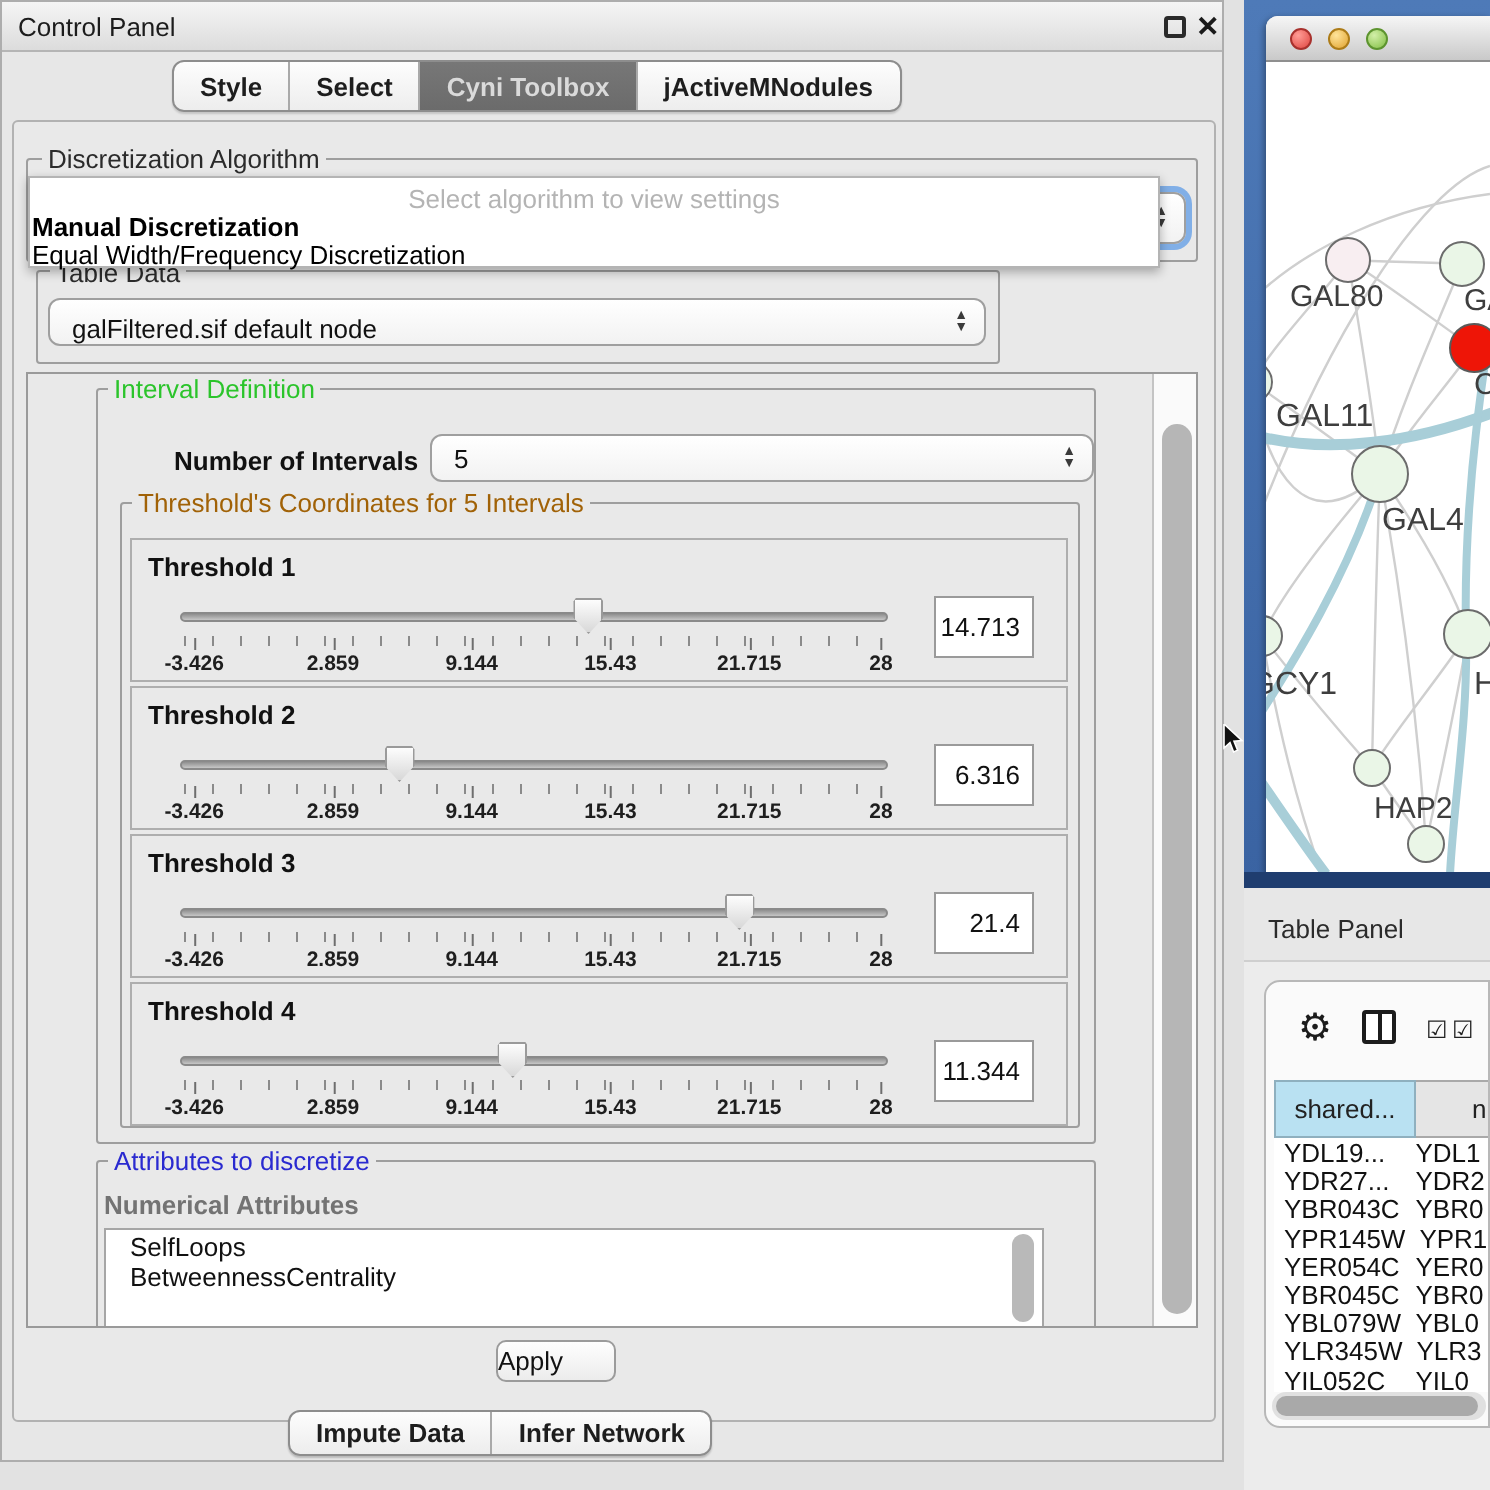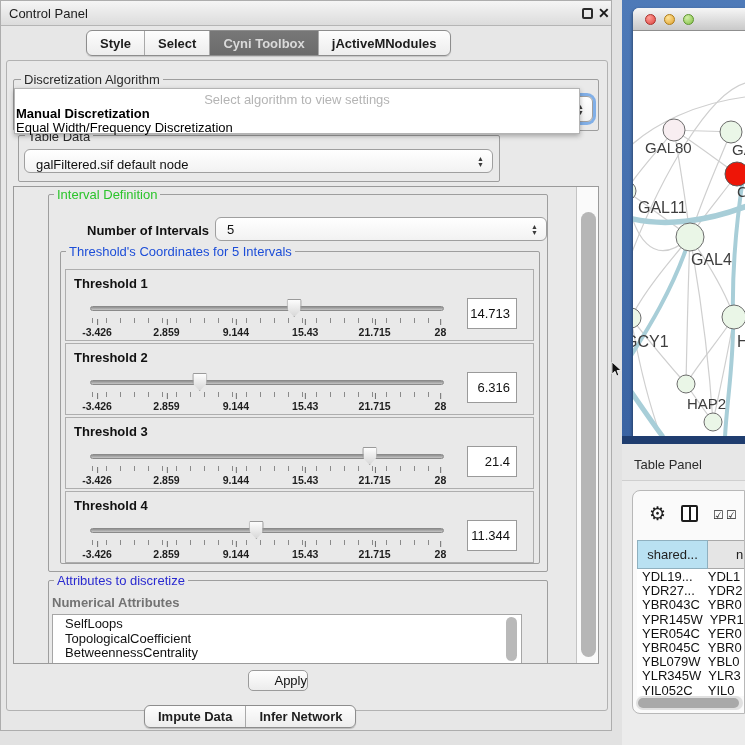--- a/index.html
+++ b/index.html
@@ -60,21 +60,21 @@
   .tick-labels span:nth-child(3){left:41.2%;} .tick-labels span:nth-child(4){left:60.8%;}
   .tick-labels span:nth-child(5){left:80.4%;} .tick-labels span:nth-child(6){left:99%;}
   .th-value { position:absolute; right:16px; top:28px; width:50px; height:31px; background:#fff; border:1px solid #9a9a9a; font-size:13px; color:#111; text-align:right; padding:7px 6px 0 0; }
 
   
   #attr-list { left:38px; top:427px; width:470px; height:50px; background:#fff; border:1px solid #a6a6a6; font-size:13px; color:#111; }
   .attr-item { padding:1px 0 0 12px; height:14.5px; white-space:nowrap; }
   #attr-scroll { position:absolute; right:4px; top:2px; width:11px; height:44px; background:#b9b9b9; border-radius:6px; }
 
   
-  #apply-btn { left:247px; top:669px; width:60px; height:21px; background:linear-gradient(#fefefe,#ececec); border:1px solid #9b9b9b; border-radius:5px; font-size:13px; color:#111; text-align:right; padding-top:2px; }
+  #apply-btn { left:247px; top:669px; width:60px; height:21px; background:linear-gradient(#fefefe,#ececec); border:1px solid #9b9b9b; border-radius:5px; font-size:13px; color:#111; text-align:left; padding-top:2px; }
   #bottom-tabbar { left:143px; top:704px; height:23px; display:flex; border:1px solid #8d8d8d; border-radius:6px; overflow:hidden; background:linear-gradient(#fdfdfd,#ededed); box-shadow:0 1px 1px rgba(0,0,0,.2); z-index:3; }
 
   
   #mdi { left:622px; top:0; width:123px; height:444px; background:linear-gradient(#4e7ab8,#3a63a2); }
   #mdi-bottom-band { left:622px; top:436px; width:123px; height:8px; background:#1f3d6f; }
   #net-window { left:633px; top:8px; width:112px; height:429px; background:#fff; border-radius:6px 0 0 0; box-shadow:-1px 1px 3px rgba(0,0,0,.35); overflow:hidden; }
   #net-titlebar { left:0; top:0; width:112px; height:23px; background:linear-gradient(#f6f6f6,#c9c9c9); border-bottom:1px solid #8f8f8f; }
   .light { position:absolute; top:6px; width:11px; height:11px; border-radius:50%; }
   #light-red { left:12px; background:radial-gradient(circle at 35% 30%,#ff9d96,#df4540); border:1px solid #a8312d; }
   #light-yellow { left:31px; background:radial-gradient(circle at 35% 30%,#ffe49a,#e0a22e); border:1px solid #ad7c18; }
@@ -158,21 +158,21 @@
       <div class="groupbox" style="left:34px;top:7px;width:500px;height:378px;"></div>
       <span class="grouplabel" style="left:40px;top:0px;color:#2bc42b;">Interval Definition</span>
 
       <span class="abs" style="left:73px;top:36px;font-size:13px;font-weight:bold;color:#111;">Number of Intervals</span>
       <div class="combo abs" style="left:201px;top:30px;width:332px;height:24px;">
         <span>5</span>
         <span class="stepper">▲<span style="margin-top:1px">▼</span></span>
       </div>
 
       <div class="groupbox" style="left:46px;top:64px;width:480px;height:313px;"></div>
-      <span class="grouplabel" style="left:52px;top:57px;color:#1d4ed8;">Threshold's Coordinates for 5 Intervals</span>
+      <span class="grouplabel" style="left:52px;top:57px;color:#a16207;">Threshold's Coordinates for 5 Intervals</span>
 
       <div class="th-panel" style="top:82px;">
         <div class="th-label">Threshold 1</div>
         <div class="slider">
           <div class="track"></div>
           <div class="thumb" style="left: 57.7%;"></div>
           <div class="ticks"></div>
           <div class="tick-labels">
             <span>-3.426</span>
               <span>2.859</span>
@@ -237,21 +237,20 @@
           </div>
         </div>
         <div class="th-value">11.344</div>
       </div>
 
       <div class="groupbox" style="left:34px;top:393px;width:500px;height:90px;"></div>
       <span class="grouplabel" style="left:40px;top:386px;color:#2a2ad0;">Attributes to discretize</span>
       <span class="abs" style="left:38px;top:408px;font-size:13px;font-weight:bold;color:#737373;">Numerical Attributes</span>
       <div class="abs" id="attr-list">
         <div class="attr-item">SelfLoops</div>
-        <div class="attr-item">TopologicalCoefficient</div>
         <div class="attr-item">BetweennessCentrality</div>
         <div id="attr-scroll"></div>
       </div>
 
       <div class="abs" id="vscroll-track">
         <div class="abs" id="vscroll-thumb"></div>
       </div>
     </div>
 
     <div class="abs" id="apply-btn">Apply</div>

